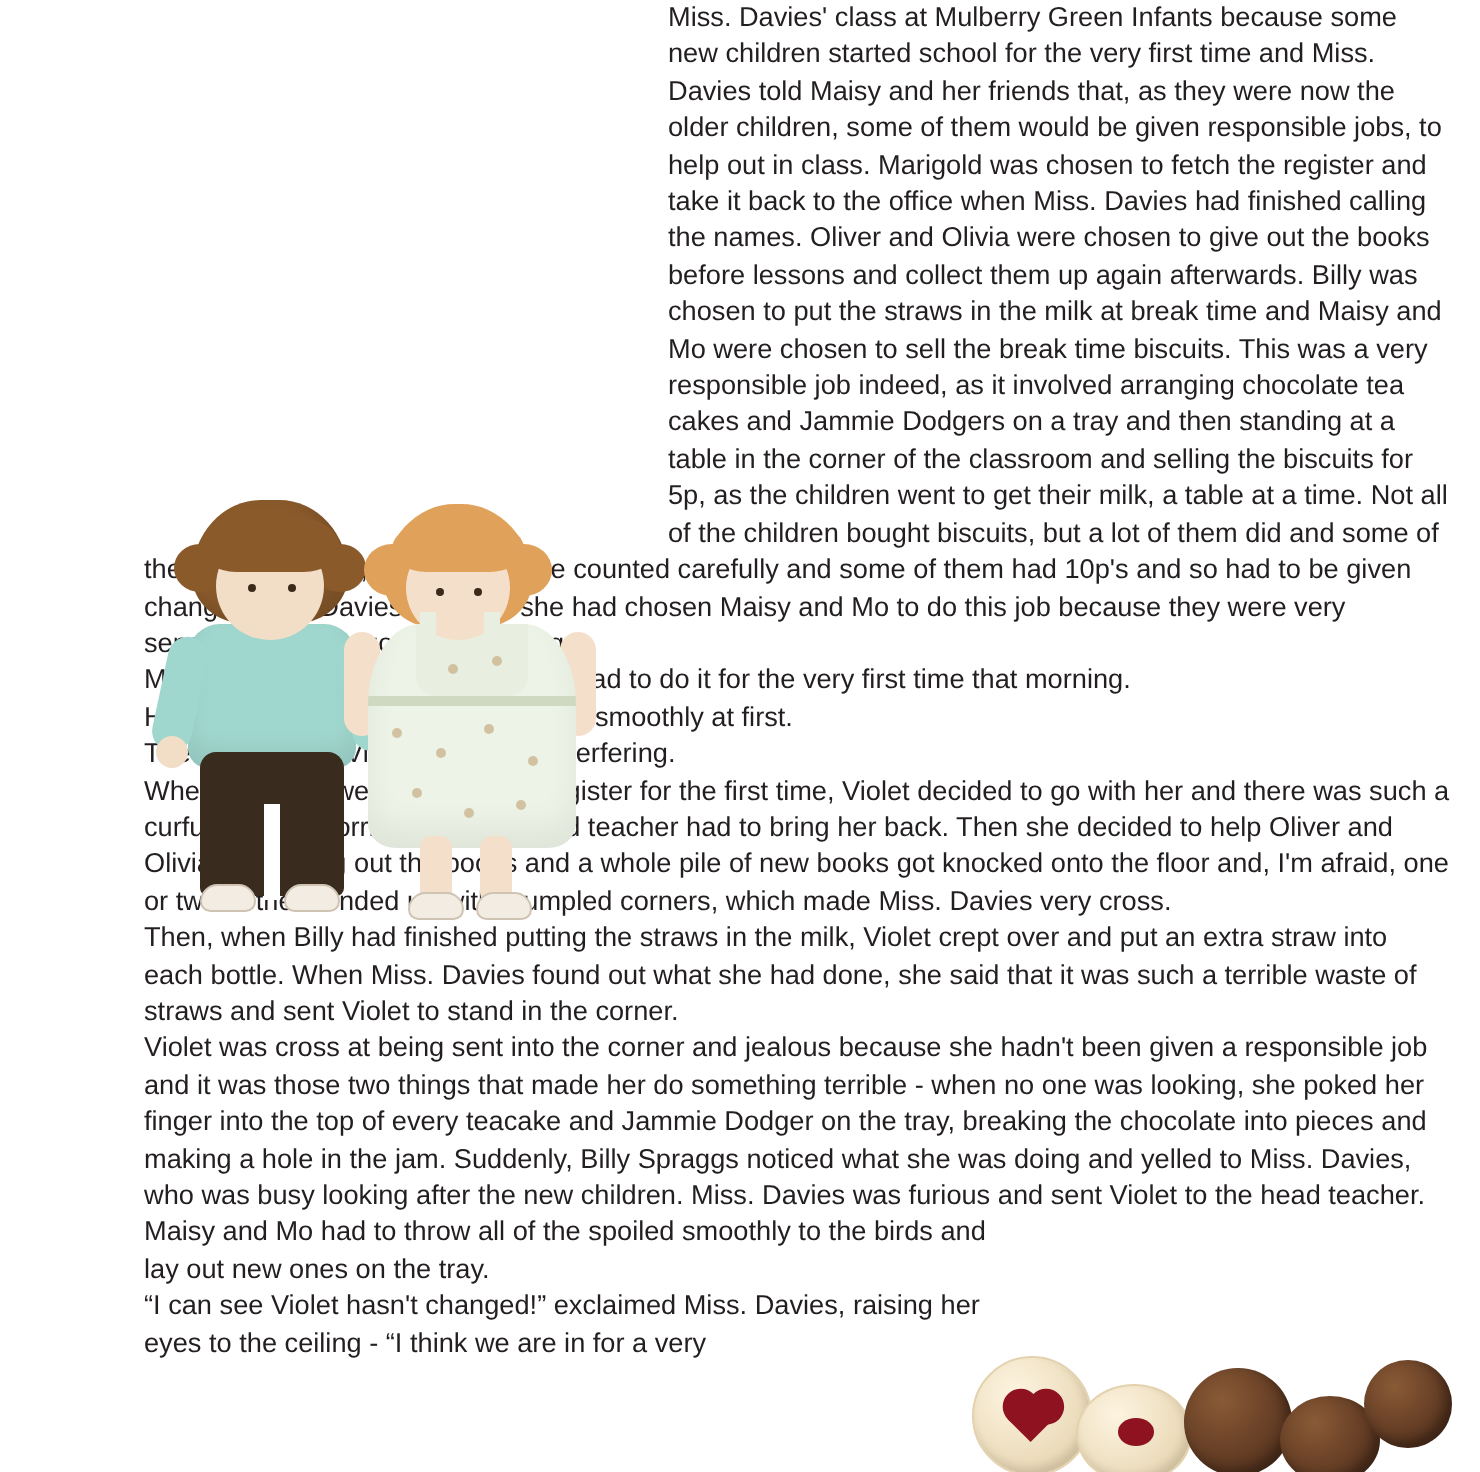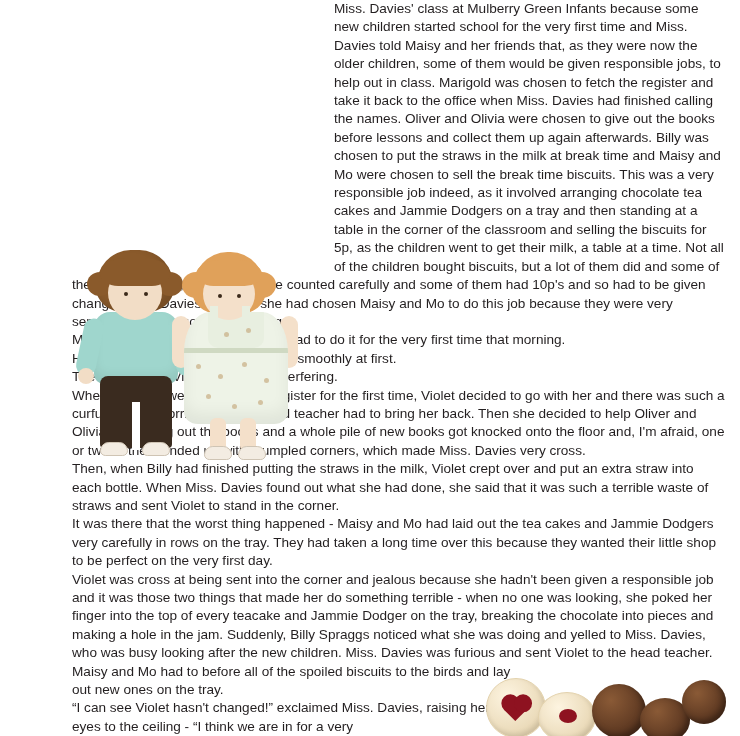--- a/index.html
+++ b/index.html
@@ -303,23 +303,22 @@
 
   </div>
 
   <div class="story">
     <p>Miss. Davies' class at Mulberry Green Infants because some new children started school for the very first time and Miss. Davies told Maisy and her friends that, as they were now the older children, some of them would be given responsible jobs, to help out in class. Marigold was chosen to fetch the register and take it back to the office when Miss. Davies had finished calling the names. Oliver and Olivia were chosen to give out the books before lessons and collect them up again afterwards. Billy was chosen to put the straws in the milk at break time and Maisy and Mo were chosen to sell the break time biscuits. This was a very responsible job indeed, as it involved arranging chocolate tea cakes and Jammie Dodgers on a tray and then standing at a table in the corner of the classroom and selling the biscuits for 5p, as the children went to get their milk, a table at a time. Not all of the children bought biscuits, but a lot of them did and some of them had pennies, which had to be counted carefully and some of them had 10p's and so had to be given change. Miss. Davies said that she had chosen Maisy and Mo to do this job because they were very sensible and very good at counting.</p>
     <p>Maisy felt very grown up when they had to do it for the very first time that morning.</p>
     <p>However, their new job didn't go very smoothly at first.</p>
     <p>The trouble was Violet - she kept interfering.</p>
     <p>When Marigold went to fetch the register for the first time, Violet decided to go with her and there was such a curfuffle in the corridor that the head teacher had to bring her back. Then she decided to help Oliver and Olivia with giving out the books and a whole pile of new books got knocked onto the floor and, I'm afraid, one or two of them ended up with crumpled corners, which made Miss. Davies very cross.</p>
     <p>Then, when Billy had finished putting the straws in the milk, Violet crept over and put an extra straw into each bottle. When Miss. Davies found out what she had done, she said that it was such a terrible waste of straws and sent Violet to stand in the corner.</p>
-    <p>It was there that the worst thing happened - Maisy and Mo had laid out the tea cakes and Jammie Dodgers very carefully in rows on the tray. They had taken a long time over this because they wanted their little shop to be perfect on the very first day.</p>
     <p>Violet was cross at being sent into the corner and jealous because she hadn't been given a responsible job and it was those two things that made her do something terrible - when no one was looking, she poked her finger into the top of every teacake and Jammie Dodger on the tray, breaking the chocolate into pieces and making a hole in the jam. Suddenly, Billy Spraggs noticed what she was doing and yelled to Miss. Davies, who was busy looking after the new children. Miss. Davies was furious and sent Violet to the head teacher.</p>
-    <p style="width:440px;">Maisy and Mo had to before all of the spoiled biscuits to the birds and lay out new ones on the tray.</p>
+    <p style="width:440px;">Maisy and Mo had to throw all of the spoiled smoothly to the birds and lay out new ones on the tray.</p>
     <p style="width:440px;">“I can see Violet hasn't changed!” exclaimed Miss. Davies, raising her eyes to the ceiling - “I think we are in for a very</p>
   </div>
 
   <div class="biscuits">
     <div class="biscuit cream" style="left:6px; top:4px; width:60px; height:60px;">
       <div class="heart" style="left:20px; top:22px;"></div>
     </div>
     <div class="biscuit cream" style="left:58px; top:18px; width:58px; height:50px;">
       <div class="jam" style="left:20px; top:16px; width:18px; height:14px;"></div>
     </div>

